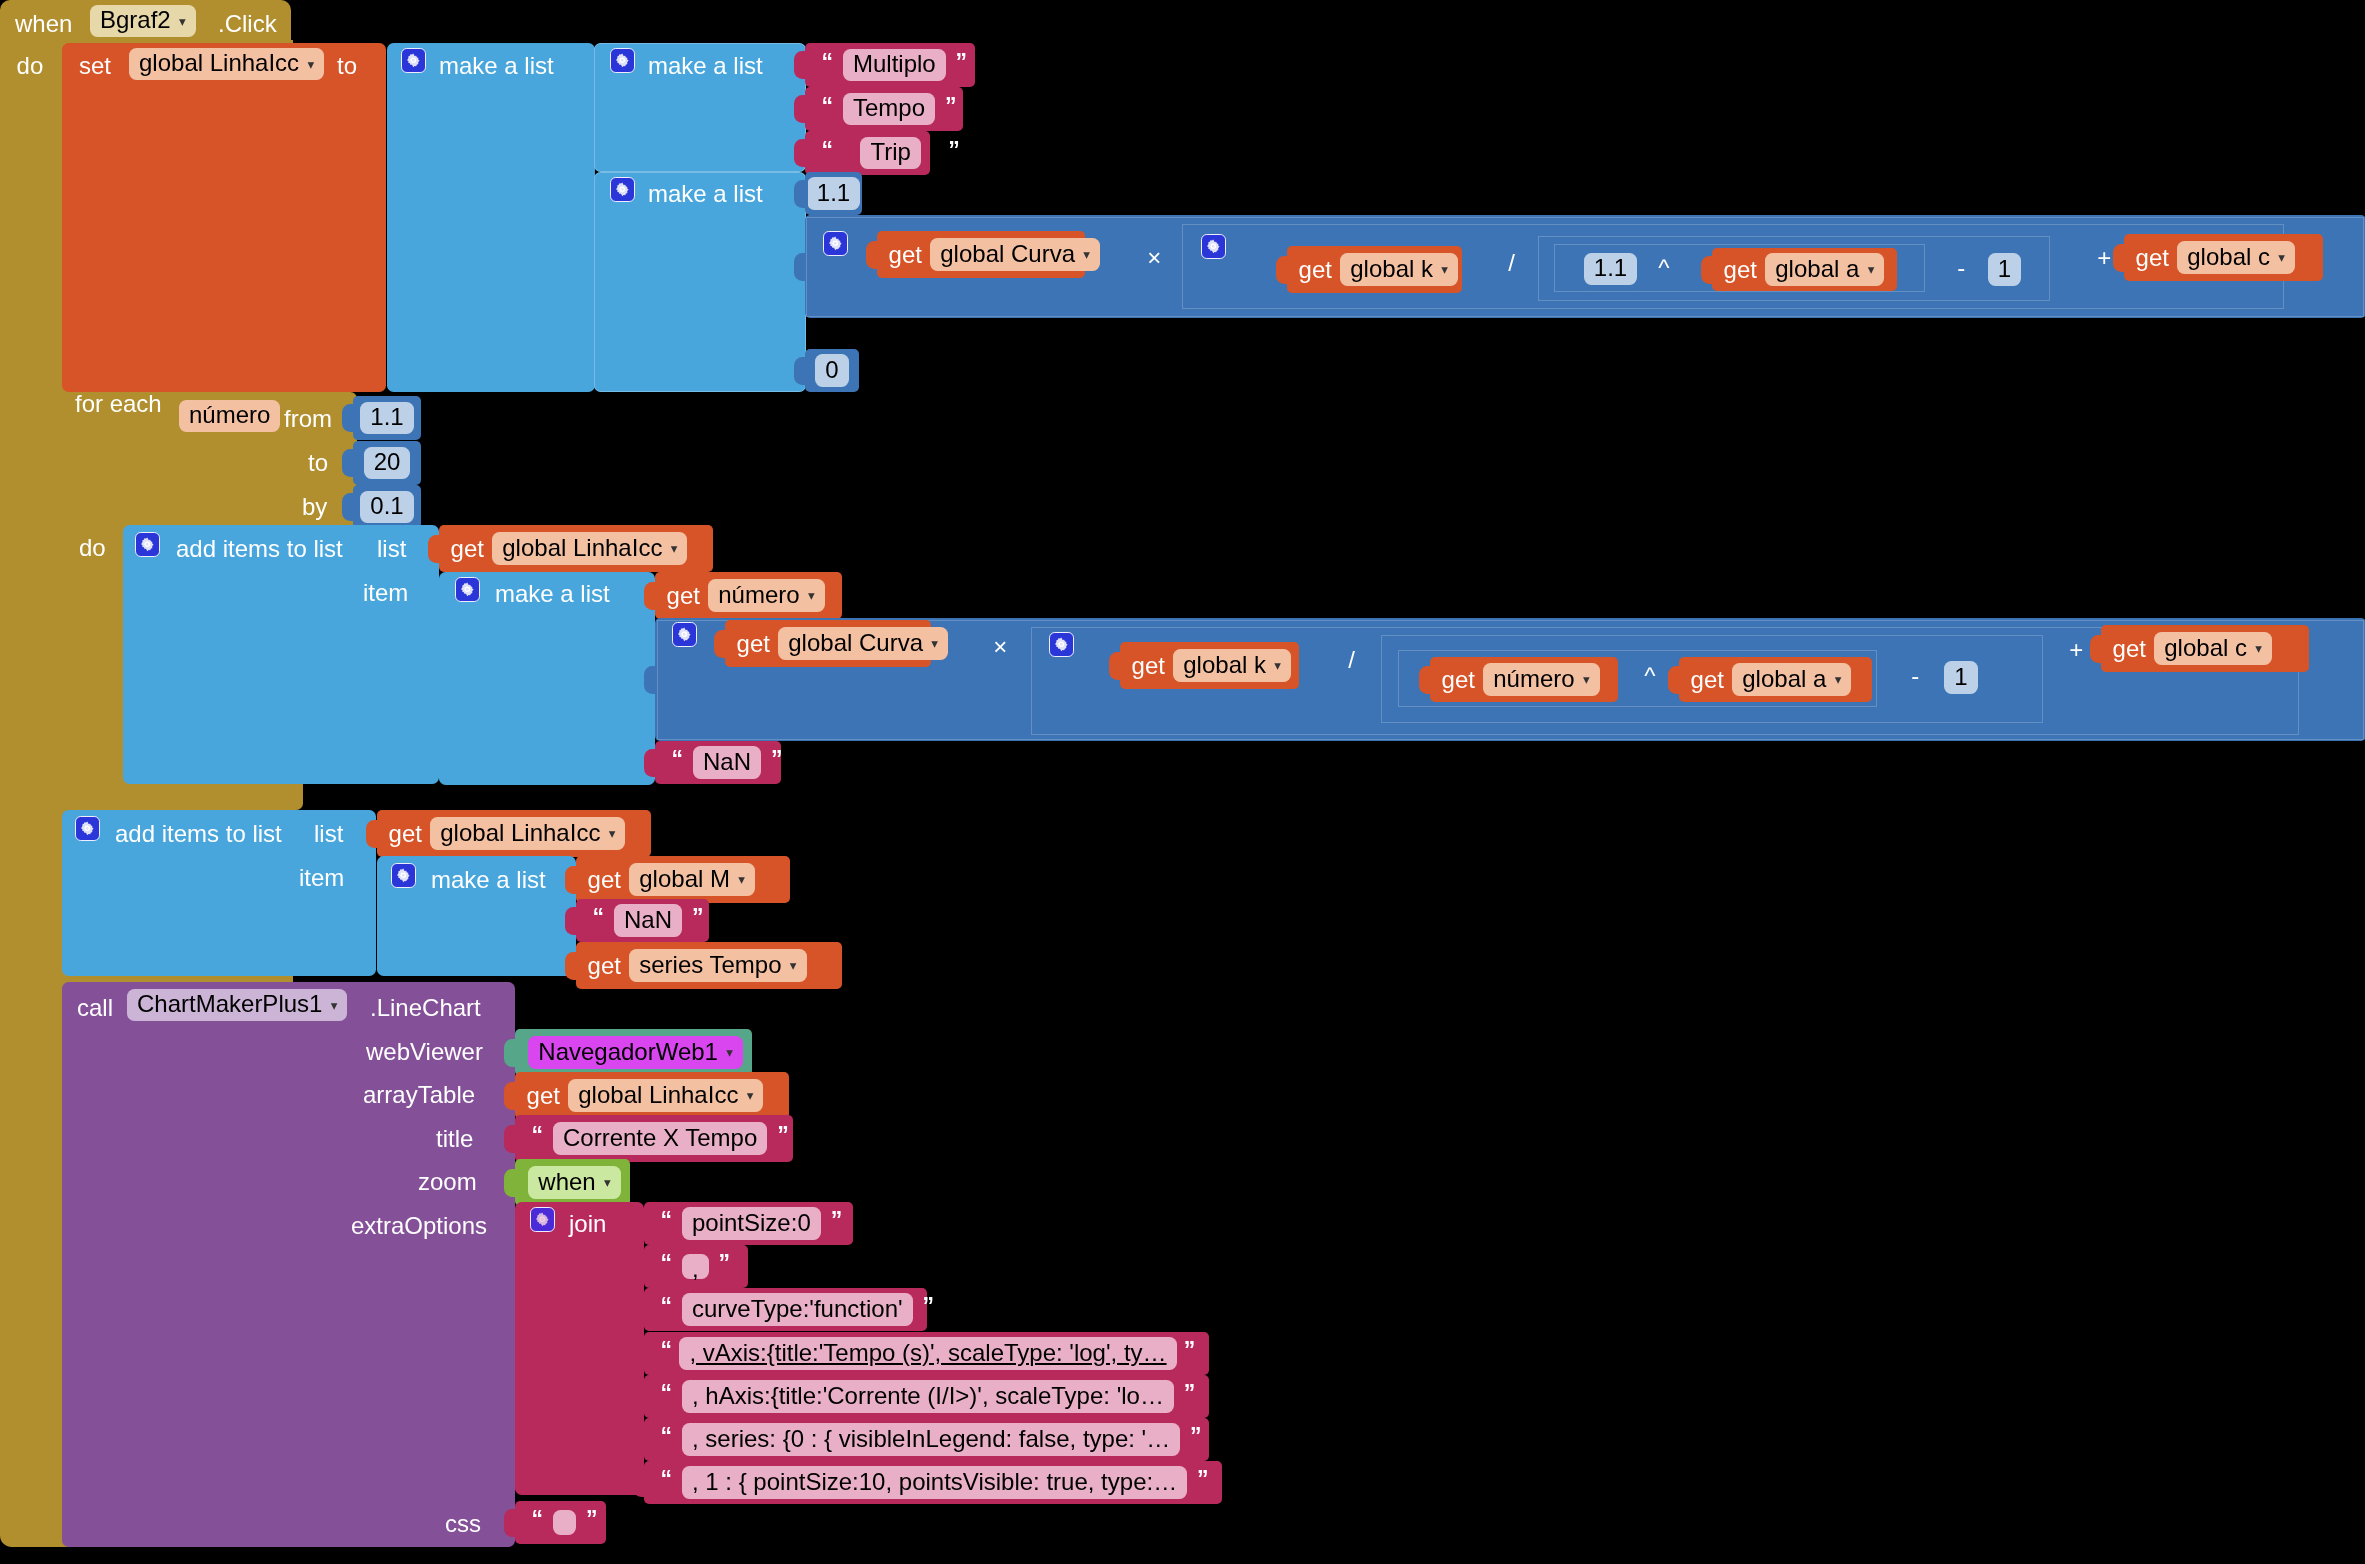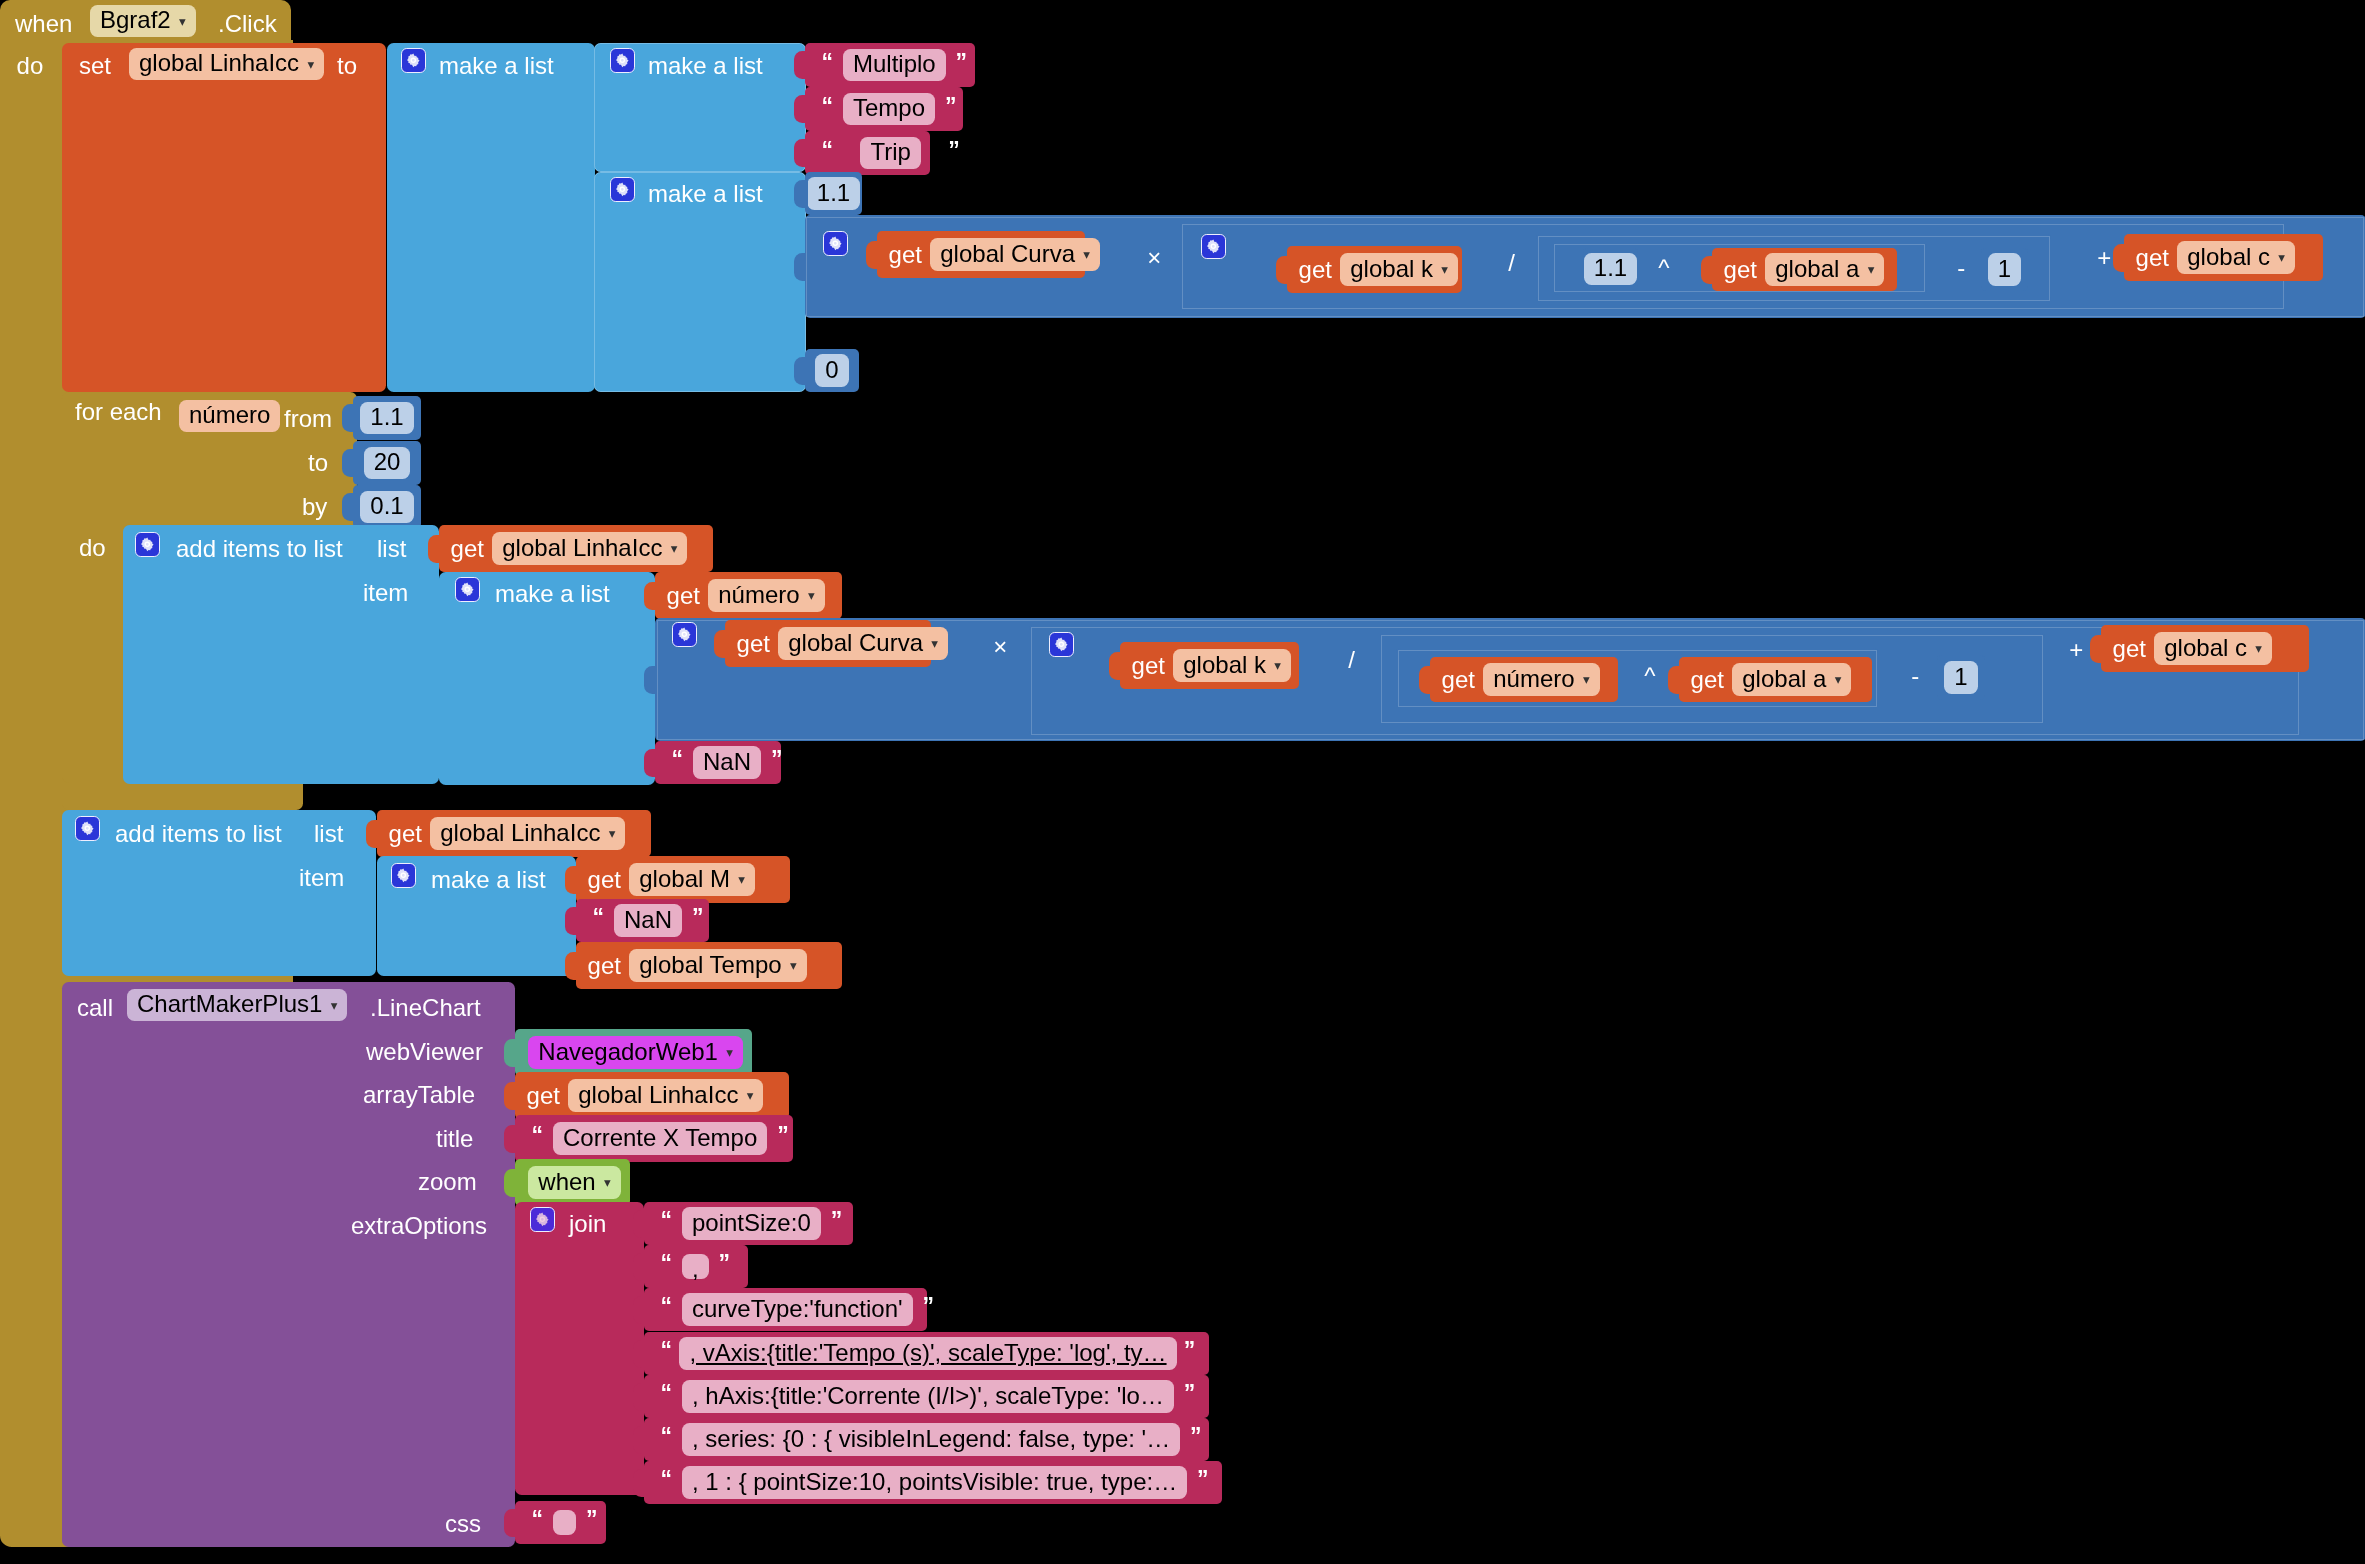--- a/index.html
+++ b/index.html
@@ -267,21 +267,21 @@
   </div>
 
   <div class="blk c-math" style="left:805px; top:349px; width:54px; height:43px; justify-content:center;">
     <span class="plug plug-math"></span>
     <span class="field f-math">0</span>
   </div>
 
   <div class="blk c-ctrl" style="left:62px; top:392px; width:295px; height:391px; border-radius:6.6px;"></div>
   <div class="blk c-ctrl" style="left:62px; top:783px; width:241px; height:26.6px; border-radius:0 0 6.6px 6.6px;"></div>
 
-  <span class="lbl" style="position:absolute; left:75px; top:398px;">for each</span>
+  <span class="lbl" style="position:absolute; left:75px; top:390px;">for each</span>
   <span class="field f-set" style="position:absolute; left:179px; top:400px;">
     <span>número</span>
   </span>
   <span class="lbl" style="position:absolute; left:284px; top:405px;">from</span>
   <div class="blk c-math" style="left:353px; top:396px; width:68px; height:44px; justify-content:center;">
     <span class="plug plug-math"></span>
     <span class="field f-math">1.1</span>
   </div>
 
   <span class="lbl" style="position:absolute; left:308px; top:449px;">to</span>
@@ -472,21 +472,21 @@
     <span class="plug plug-text"></span>
     <span class="quote">“</span>
     <span class="field f-text" style="margin:0 6.6px;">NaN</span>
     <span class="quote">”</span>
   </div>
 
   <div class="blk c-get" style="left:576px; top:942px; width:266px; height:47px; padding-left:11.6px;">
     <span class="plug plug-get"></span>
     <span class="lbl" style="margin-right:8.3px;">get</span>
     <span class="field f-get">
-      <span>global Tempo</span>
+      <span>series Tempo</span>
       <span class="caret">▾</span>
     </span>
   </div>
 
   <div class="blk c-proc" style="left:62px; top:982px; width:453px; height:565px; border-radius:6.6px;"></div>
 
   <span class="lbl" style="position:absolute; left:77px; top:994px;">call</span>
   <span class="field f-proc" style="position:absolute; left:127px; top:989px;">
     <span>ChartMakerPlus1</span>
     <span class="caret">▾</span>

